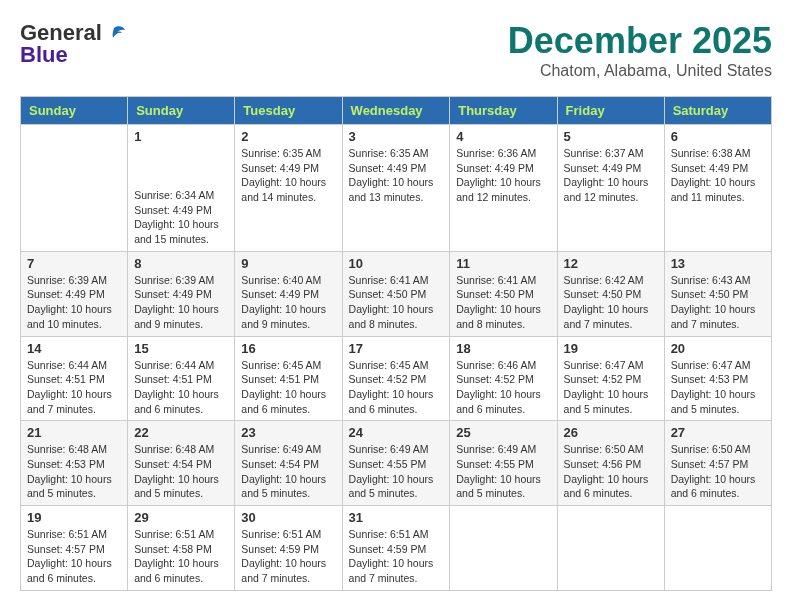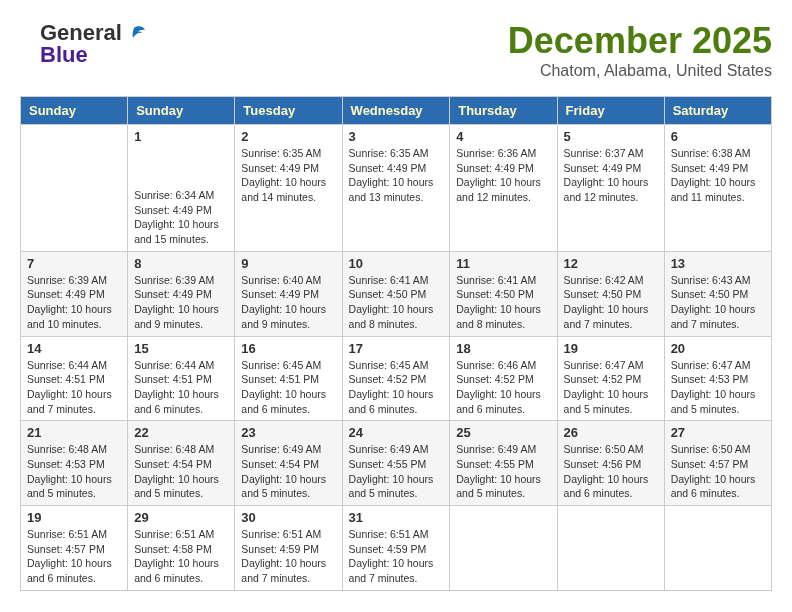--- a/index.html
+++ b/index.html
@@ -13,42 +13,41 @@
     .header {
       display: flex;
       justify-content: space-between;
       align-items: flex-start;
       margin-bottom: 16px;
     }
     .logo {
       display: flex;
       flex-direction: column;
       align-items: flex-start;
-      margin-left: 20px;
     }
     .title-area {
       text-align: right;
     }
     .month-title {
       font-size: 36px;
       font-weight: bold;
-      color: #4d7c0f;
+      color: #0f766e;
     }
     .location {
       font-size: 16px;
       color: #555;
     }
     .calendar {
       width: 100%;
       border-collapse: collapse;
       border: 1px solid #ccc;
     }
     .calendar th {
       background: #2b6cb0;
-      color: #fef9c3;
+      color: #bef264;
       text-align: left;
       padding: 6px 8px;
       font-size: 13px;
       border: 1px solid #ccc;
     }
     .calendar td {
       vertical-align: top;
       border: 1px solid #ccc;
       padding: 4px 6px;
       width: 108px;

